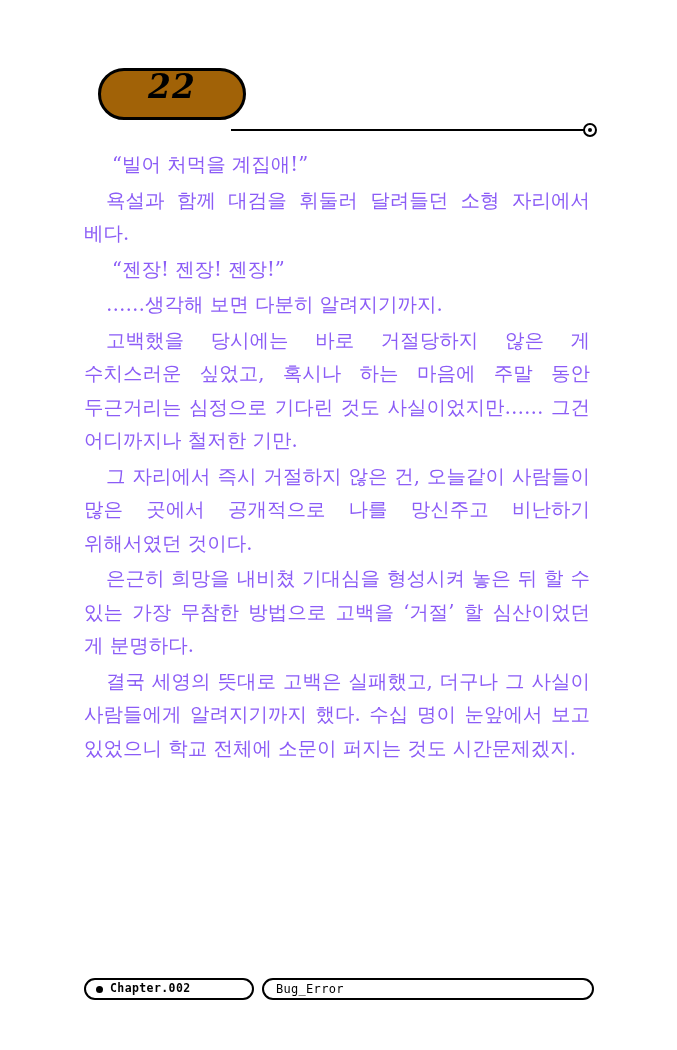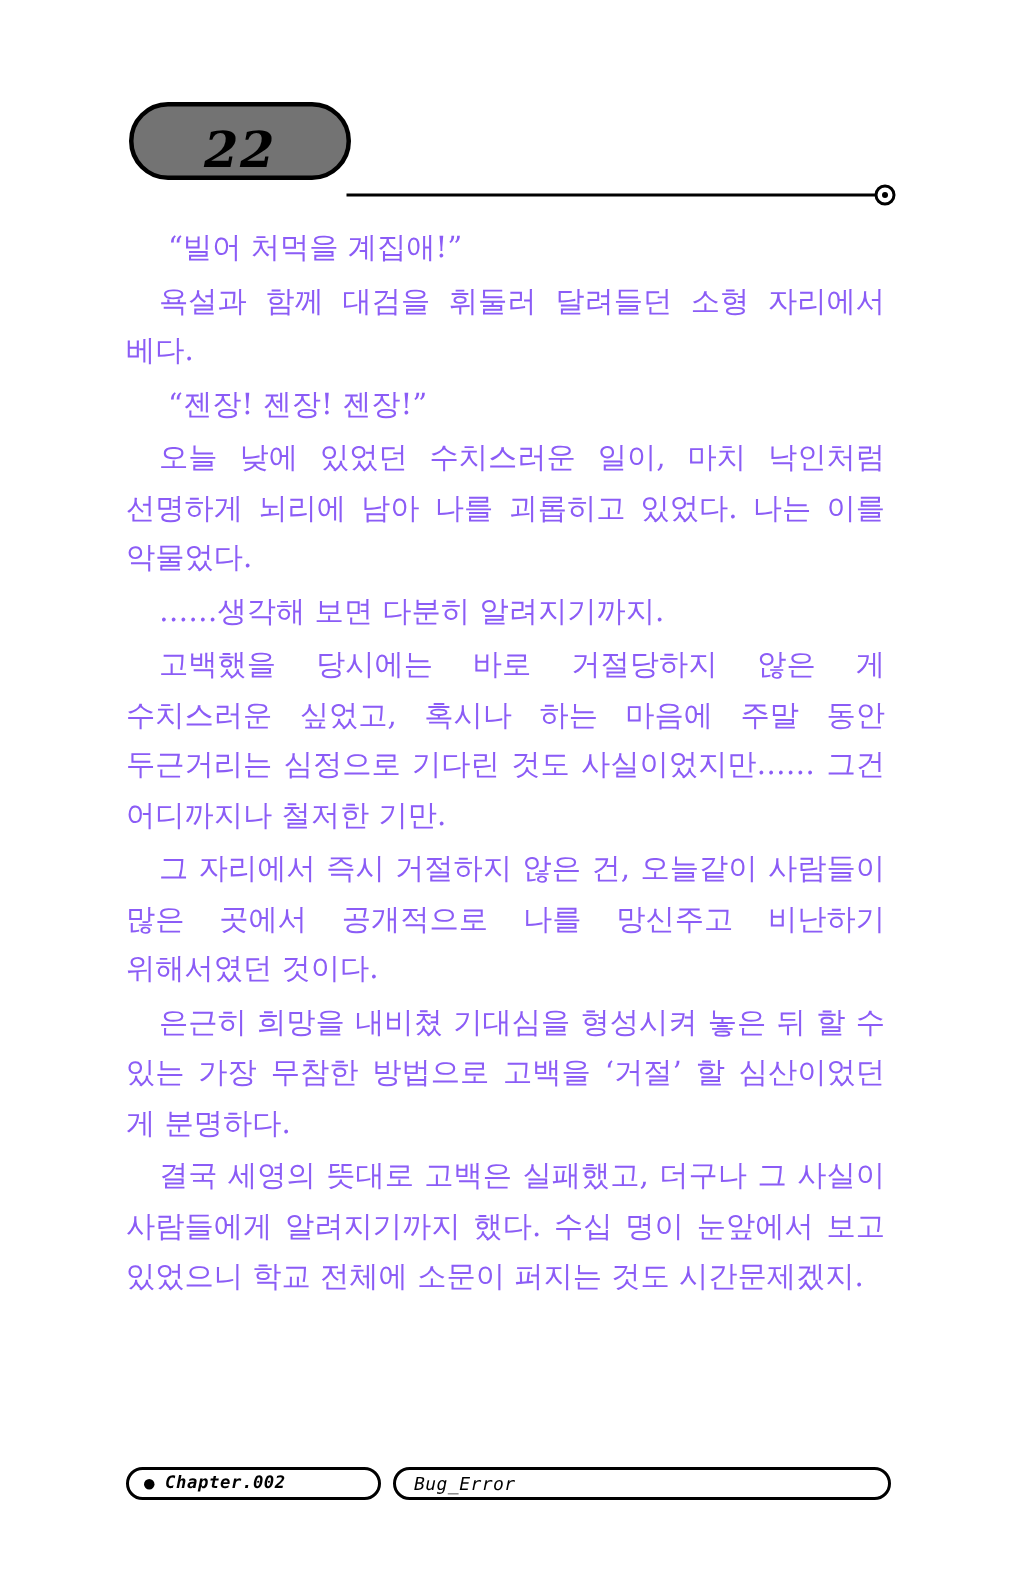--- a/index.html
+++ b/index.html
@@ -26,30 +26,30 @@
   
   .chapter-header {
     position: absolute;
     left: 0;
     top: 68px;
     width: 677px;
     height: 72px;
   }
   .chapter-badge {
     position: absolute;
-    left: 86px;
+    left: 98px;
     top: 0px;
     width: 148px;
     height: 52px;
     border: 3px solid #000;
     border-radius: 26px;
-    background: #737373;
+    background: #a16207;
     box-sizing: border-box;
     display: flex;
-    align-items: flex-end;
+    align-items: flex-start;
     justify-content: center;
   }
   .chapter-number {
     font-family: "DejaVu Serif", serif;
     font-style: italic;
     font-weight: 700;
     font-size: 33px;
     letter-spacing: 1px;
     line-height: 1;
     color: #000;
@@ -112,21 +112,20 @@
     text-indent: 22px;
   }
 
   
   .footer {
     position: absolute;
     left: 0;
     top: 978px;
     width: 602px;
     height: 30px;
-    font-style: italic;
   }
   .footer-left {
     position: absolute;
     left: 84px;
     top: 0;
     width: 170px;
     height: 22px;
     border: 2px solid #000;
     border-radius: 11px;
     background: #fff;
@@ -183,21 +182,20 @@
       <span class="chapter-number">22</span>
     </div>
     <div class="chapter-rule"></div>
     <div class="chapter-dot"></div>
   </div>
 
   <div class="body-text">
     <p class="para center-quote">“빌어 처먹을 계집애!”</p>
     <p class="para indent">욕설과 함께 대검을 휘둘러 달려들던 소형 자리에서 베다.</p>
     <p class="para center-quote">“젠장! 젠장! 젠장!”</p>
-    <p class="para indent">오늘 낮에 있었던 수치스러운 일이, 마치 낙인처럼 선명하게 뇌리에 남아 나를 괴롭히고 있었다. 나는 이를 악물었다.</p>
     <p class="para lead-dots">……생각해 보면 다분히 알려지기까지.</p>
     <p class="para indent">고백했을 당시에는 바로 거절당하지 않은 게 수치스러운 싶었고, 혹시나 하는 마음에 주말 동안 두근거리는 심정으로 기다린 것도 사실이었지만…… 그건 어디까지나 철저한 기만.</p>
     <p class="para indent">그 자리에서 즉시 거절하지 않은 건, 오늘같이 사람들이 많은 곳에서 공개적으로 나를 망신주고 비난하기 위해서였던 것이다.</p>
     <p class="para indent">은근히 희망을 내비쳤 기대심을 형성시켜 놓은 뒤 할 수 있는 가장 무참한 방법으로 고백을 ‘거절’ 할 심산이었던 게 분명하다.</p>
     <p class="para indent">결국 세영의 뜻대로 고백은 실패했고, 더구나 그 사실이 사람들에게 알려지기까지 했다. 수십 명이 눈앞에서 보고 있었으니 학교 전체에 소문이 퍼지는 것도 시간문제겠지.</p>
   </div>
 
   <div class="footer">
     <div class="footer-left">
       <span class="footer-bullet"></span>

